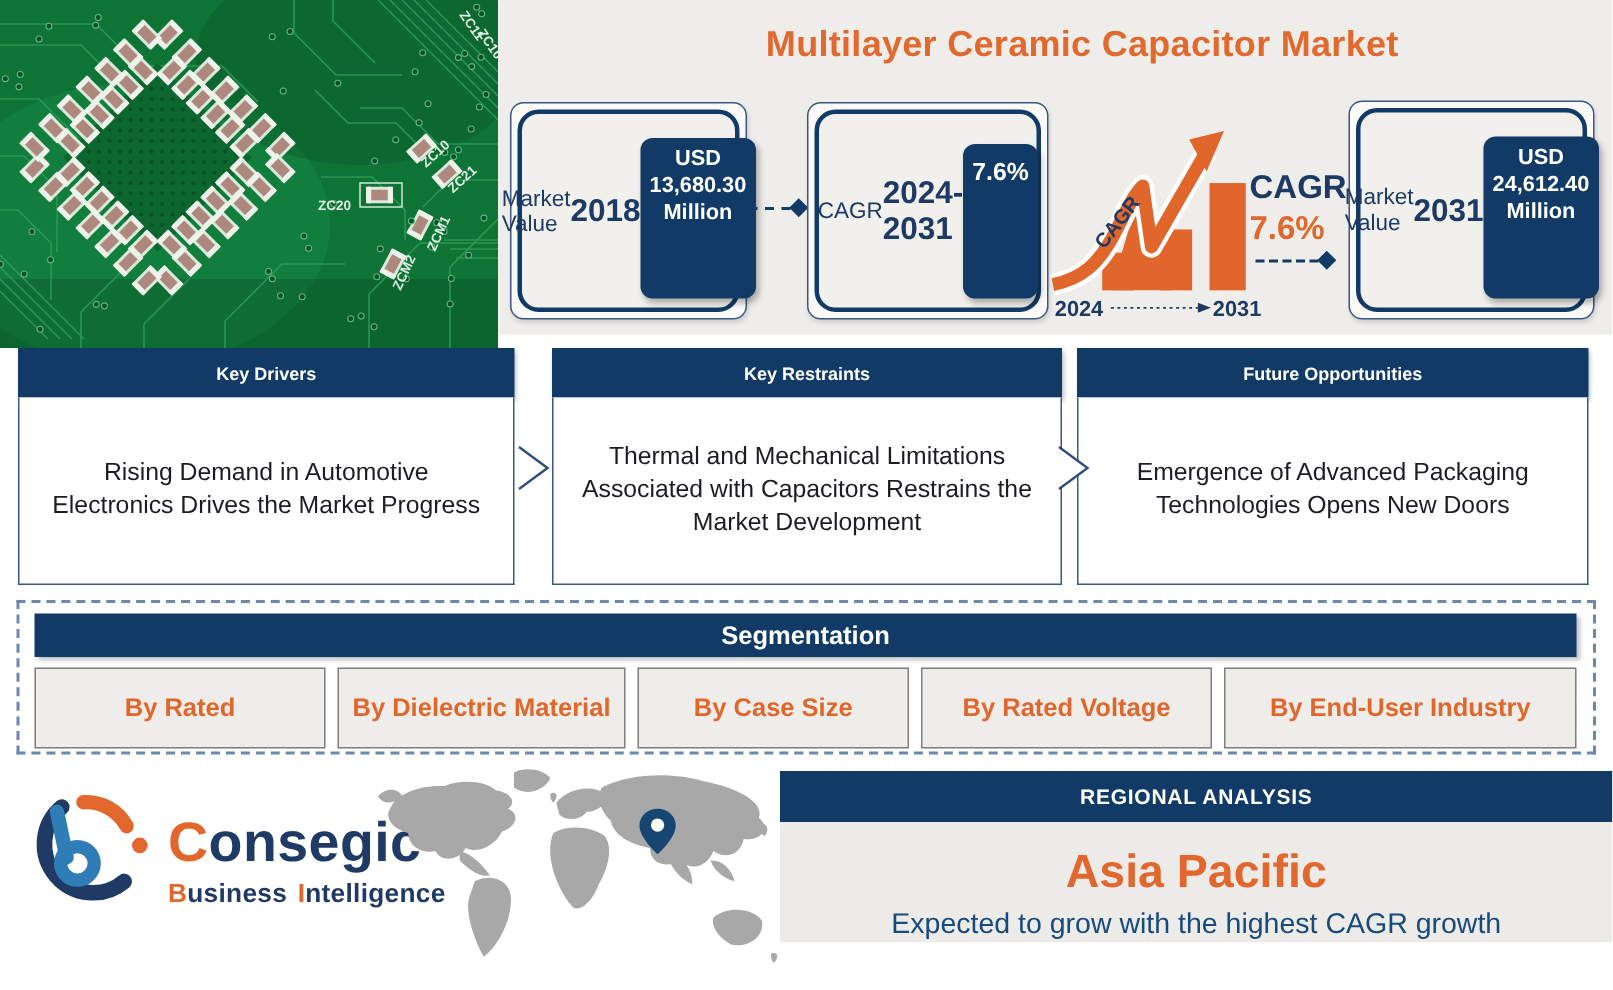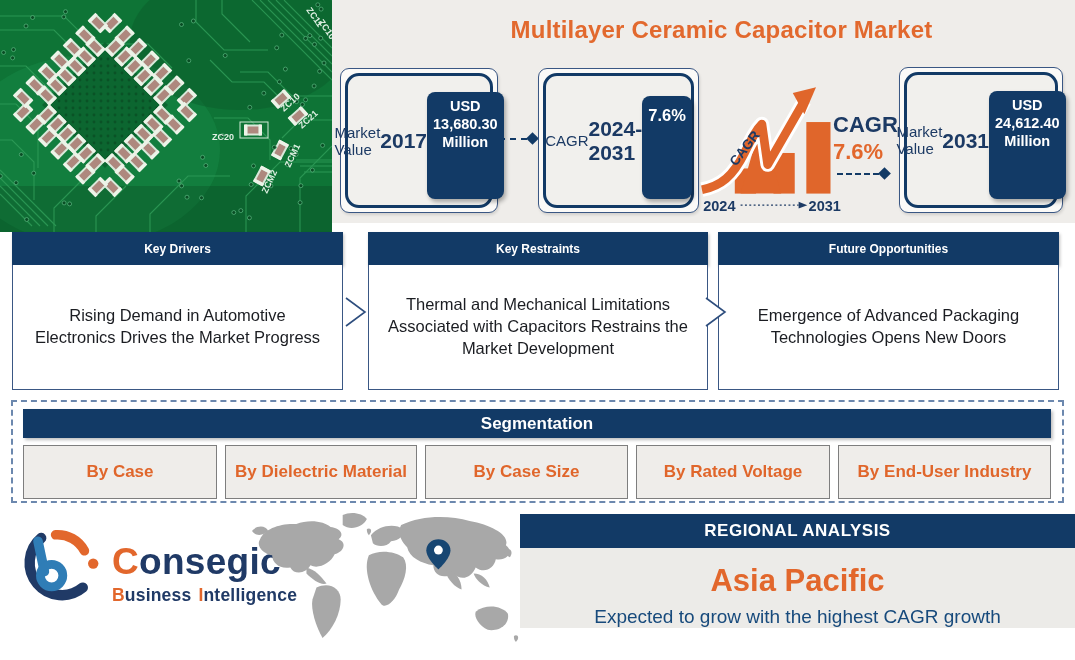--- a/index.html
+++ b/index.html
@@ -54,37 +54,37 @@
 
   
   .seg { position:absolute; left:11px; top:400px; width:1053px; height:103px; border:2px dashed #6C88AE; background:#fff; }
   .seg-header { position:absolute; left:10px; right:11px; top:7px; height:29px; background:#123A66;
                 color:#fff; font-size:17px; font-weight:700; display:flex; align-items:center; justify-content:center;
                 box-shadow:2px 2px 3px rgba(0,0,0,.25);text-align:right; }
   .seg-row { position:absolute; left:10px; right:11px; top:43px; height:54px; display:flex; gap:8px; }
   .seg-btn { background:#EFEDEA; border:1.5px solid #7E7E7E; display:flex; align-items:center; justify-content:center;
              font-size:17px; font-weight:700; color:#E0662B; cursor:pointer; }
   .seg-btn:nth-child(1){ width:194px; } .seg-btn:nth-child(2){ width:192px; }
-  .seg-btn:nth-child(3){ width:203px; } .seg-btn:nth-child(4){ width:194px; }
+  .seg-btn:nth-child(3){ width:181px; } .seg-btn:nth-child(4){ width:194px; }
   .seg-btn:nth-child(5){ flex:1; }
 
   
   .brand { position:absolute; left:14px; top:526px; display:flex; gap:10px; align-items:flex-start; }
   .brand-mark { width:88px; height:88px; }
   .brand-text { margin-top:17px; }
   .brand-name { font-size:37px; font-weight:700; letter-spacing:.3px; line-height:1; }
   .brand-tag  { font-size:17.5px; font-weight:700; margin-top:5px; letter-spacing:.2px; }
   .c-orange { color:#E2672C; } .c-navy { color:#203A66; }
   .sp { margin-left:7px; }
 
   .map { position:absolute; left:250px; top:510px; width:272px; height:148px; }
   .map svg { display:block; width:100%; height:100%; }
 
   .regional { position:absolute; left:520px; top:514px; width:555px; height:146px; }
-  .regional-header { height:34px; background:#123A66; color:#fff; font-size:17px; font-weight:700; letter-spacing:.5px;
+  .regional-header { height:34px; background:#123A66; color:#fff; font-size:14px; font-weight:700; letter-spacing:.5px;
                      display:flex; align-items:center; justify-content:center; }
   .regional-body { height:80px; background:#ECEBE8; text-align:center; }
   .regional-region { padding-top:15px; font-size:31px; font-weight:700; color:#E2672C; }
   .regional-note { margin-top:7px; font-size:19px; color:#174A7C; }
 
   text { font-family:"Liberation Sans", sans-serif; }
 </style>
 </head>
 <body>
 
@@ -689,21 +689,21 @@
     </svg>
   </div>
 
   <div class="top-panel">
     <div class="main-title">Multilayer Ceramic Capacitor Market</div>
   </div>
 
   <div class="stat-card card-2023">
     <div class="stat-inner">
       <div class="stat-label">Market Value</div>
-      <div class="stat-year">2017</div>
+      <div class="stat-year">2018</div>
       <div class="stat-pill">USD 13,680.30 Million</div>
     </div>
   </div>
 
   <div class="connector conn-1"></div>
 
   <div class="stat-card card-cagr">
     <div class="stat-inner">
       <div class="stat-label">CAGR</div>
       <div class="stat-year">2024-2031</div>
@@ -768,21 +768,21 @@
   <svg class="chev chev-1" viewBox="0 0 26 34">
     <path d="M3,3 L22,17 L3,31" fill="#FFFFFF" stroke="#2E4E7E" stroke-width="1.6"></path>
   </svg>
   <svg class="chev chev-2" viewBox="0 0 26 34">
     <path d="M3,3 L22,17 L3,31" fill="#FFFFFF" stroke="#2E4E7E" stroke-width="1.6"></path>
   </svg>
 
   <div class="seg">
     <div class="seg-header">Segmentation</div>
     <div class="seg-row">
-      <div class="seg-btn">By Case</div>
+      <div class="seg-btn">By Rated</div>
       <div class="seg-btn">By Dielectric Material</div>
       <div class="seg-btn">By Case Size</div>
       <div class="seg-btn">By Rated Voltage</div>
       <div class="seg-btn">By End-User Industry</div>
     </div>
   </div>
 
   <div class="brand">
     <svg class="brand-mark" viewBox="0 0 110 100">
       <path d="M34,10 A40,40 0 1 0 86,72" fill="none" stroke="#203A66" stroke-width="13" stroke-linecap="round"></path>

